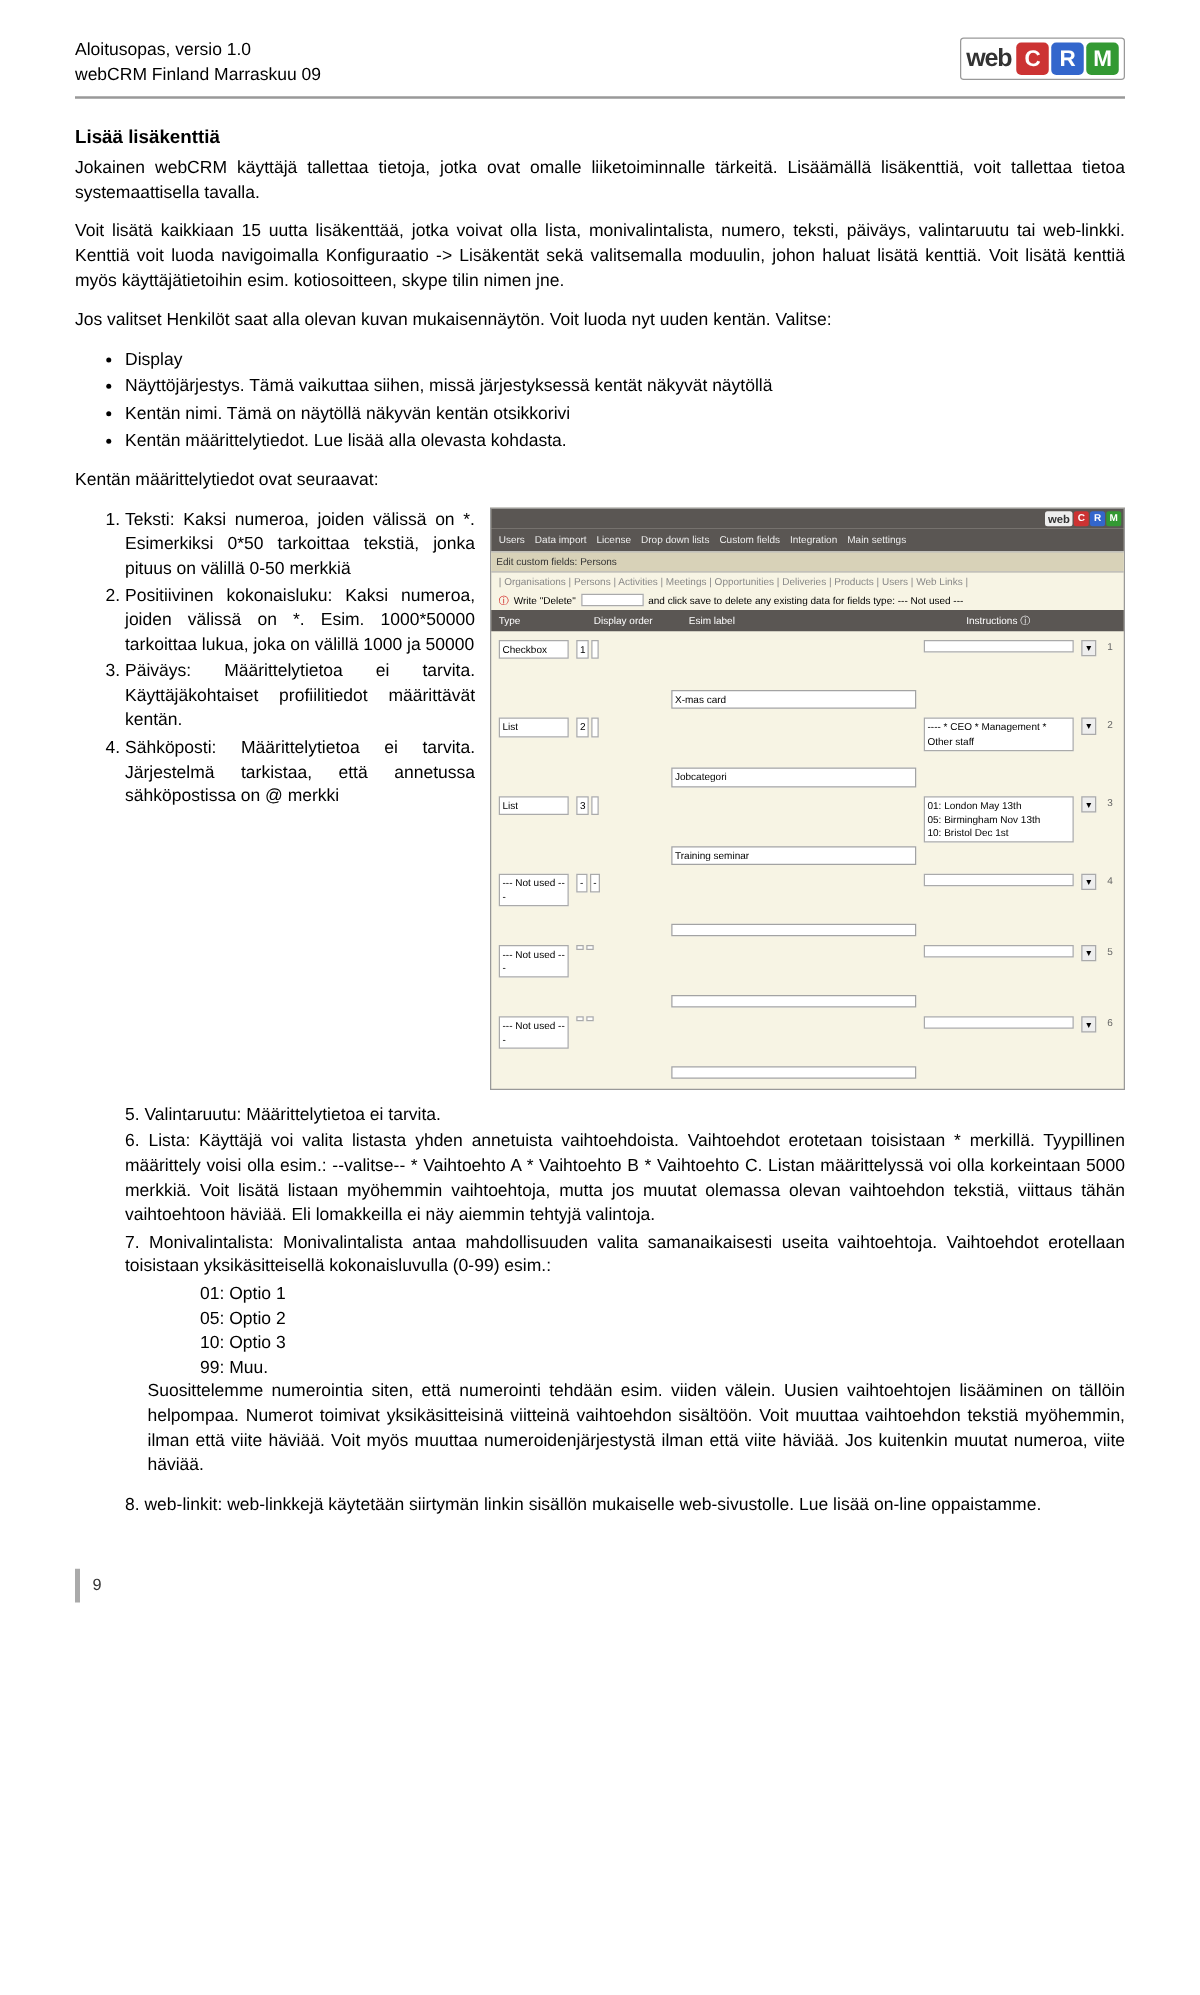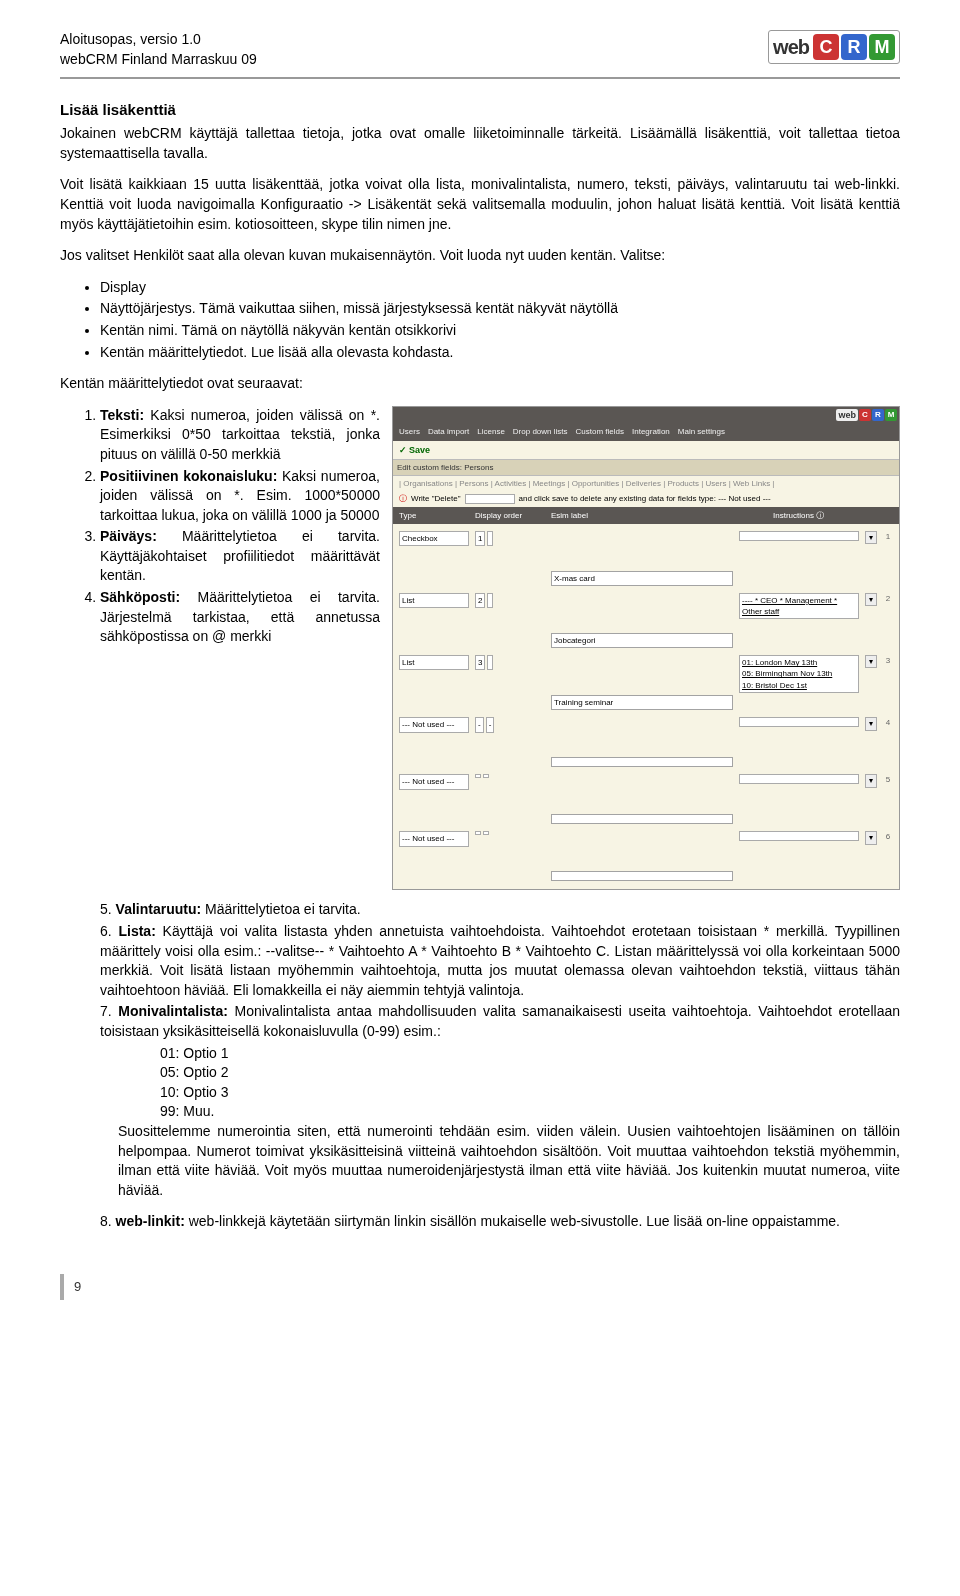--- a/index.html
+++ b/index.html
@@ -70,46 +70,46 @@
   .se-bar { background:#d8d2b8; padding:2px 4px; font-weight:normal; color:#333; font-size:8px; border-top:1px solid #bbb; border-bottom:1px solid #bbb;}
   .se-tabs { padding:2px 6px; color:#888; font-size:8px; }
   .se-row { display:flex; align-items:center; gap:4px; padding:2px 6px; font-size:8px; }
   .se-thead { background:#5a5653; color:#fff; display:flex; padding:3px 6px; font-size:8px; gap:6px; }
   .se-thead div:nth-child(1){ width:70px;}
   .se-thead div:nth-child(2){ width:70px;}
   .se-thead div:nth-child(3){ flex:1;}
   .se-thead div:nth-child(4){ width:120px;}
   .se-table-body { padding:4px 6px; }
   .se-trow { display:flex; gap:6px; align-items:flex-start; padding:3px 0; font-size:8px; border-bottom:1px dotted transparent;}
-  .se-trow .c1{ width:70px; background:#fff; border:1px solid #aaa; padding:1px 2px;}
+  .se-trow .c1{ width:56px; background:#fff; border:1px solid #aaa; padding:1px 2px;}
   .se-trow .c2{ width:70px; display:flex; gap:2px;}
   .se-trow .c2 span{ background:#fff; border:1px solid #aaa; padding:1px 2px;}
   .se-trow .c3{ flex:1; background:#fff; border:1px solid #a3a3a3; padding:1px 2px; min-height:10px;margin-top:40px;}
-  .se-trow .c4{ width:120px; background:#fff; border:1px solid #aaa; padding:1px 2px; min-height:10px;text-decoration:underline;}
+  .se-trow .c4{ width:120px; background:#fff; border:1px solid #aaa; padding:1px 2px; min-height:10px;}
   .se-trow .c5{ width:12px; background:#eee; border:1px solid #aaa; text-align:center;}
   .se-trow .c6{ width:10px; text-align:center; color:#666;}
 
   ol.main-ol { margin-left: 40px; }
   ol.main-ol > li { margin-bottom: 2px; text-align: justify; }
   ol.start5 { counter-reset: item 4; list-style:none; margin-left:40px;}
   ol.start5 > li { counter-increment: item; text-align:justify; margin-bottom:2px;}
   ol.start5 > li::before { content: counter(item) ". "; font-weight:normal; }
 
   .indent-block { margin-left: 100px; }
   .indent-p { margin-left: 58px; text-align: justify; margin-bottom:12px;}
 
   .page-number {
     margin-top: 40px;
     border-left: 4px solid #aaa;
     padding: 4px 10px;
     display: inline-block;
     color:#333;
     font-size:13px;
   }
-  b { font-weight: bold; }
+  b { font-weight: normal; }
 </style>
 </head>
 <body>
 
 
 
 <div class="header">
   <div class="header-left">
     <div>Aloitusopas, versio 1.0</div>
     <div>webCRM Finland Marraskuu 09</div>
@@ -160,21 +160,20 @@
     </div>
     <div class="se-nav">
       <span>Users</span>
       <span>Data import</span>
       <span>License</span>
       <span>Drop down lists</span>
       <span>Custom fields</span>
       <span>Integration</span>
       <span>Main settings</span>
     </div>
-    <div class="se-save">✓ Save</div>
     <div class="se-bar">Edit custom fields: Persons</div>
     <div class="se-tabs">| Organisations | Persons | Activities | Meetings | Opportunities | Deliveries | Products | Users | Web Links |</div>
     <div class="se-row">
       <span style="color:#c00">ⓘ</span>
       <span>Write "Delete"</span>
       <span style="background:#fff;border:1px solid #aaa; width:50px; height:10px;"></span>
       <span>and click save to delete any existing data for fields type: --- Not used ---</span>
     </div>
     <div class="se-thead">
       <div>Type</div>

